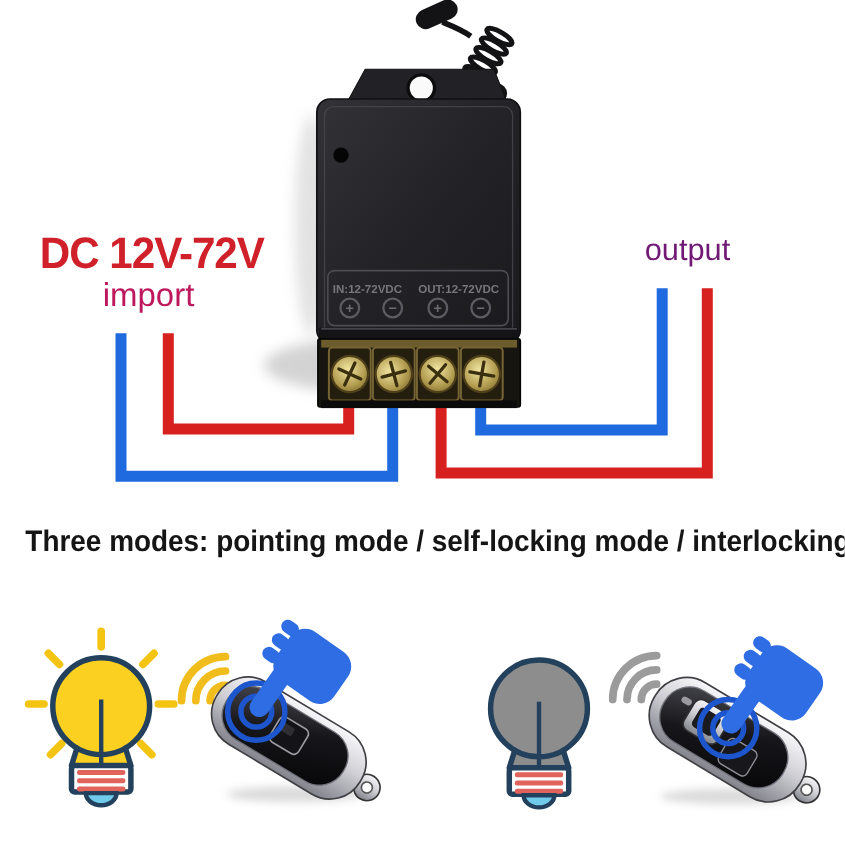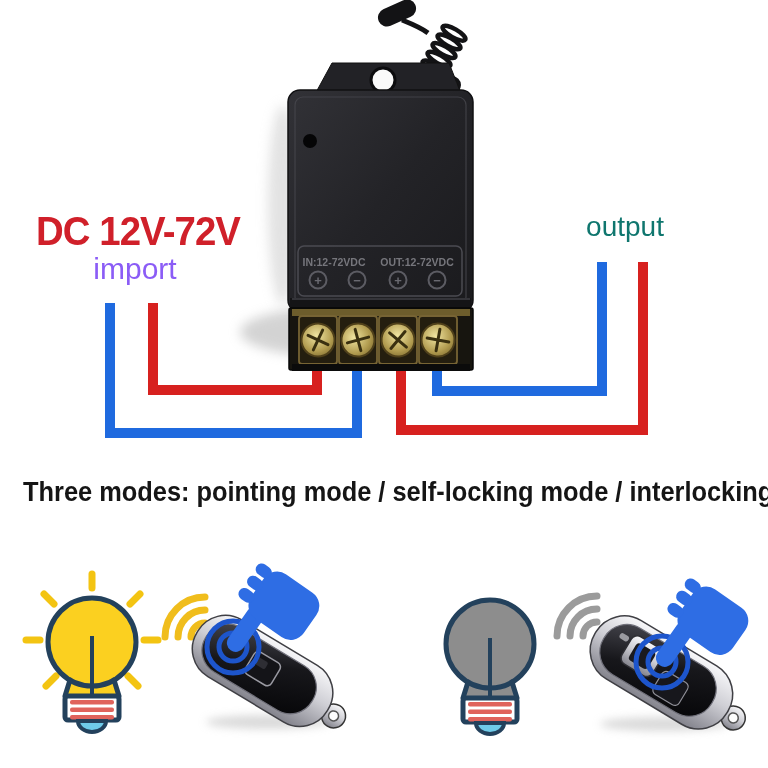--- a/index.html
+++ b/index.html
@@ -8,25 +8,25 @@
     overflow:hidden;font-family:"Liberation Sans", sans-serif;
   }
   .abs{position:absolute;}
   .dc-title{
     left:16px;top:209px;width:244px;text-align:center;
     font-size:40px;font-weight:bold;letter-spacing:-1px;color:#d0202a;
     transform:scaleX(.96);transform-origin:center;white-space:nowrap;
   }
   .import{
     left:55px;top:252px;width:160px;text-align:center;
-    font-size:30px;font-weight:400;color:#8b5cf6;white-space:nowrap;
+    font-size:30px;font-weight:400;color:#be185d;white-space:nowrap;
   }
   .output{
     left:545px;top:211px;width:160px;text-align:center;
-    font-size:28px;font-weight:400;color:#0f766e;white-space:nowrap;
+    font-size:28px;font-weight:400;color:#701a75;white-space:nowrap;
   }
   .caption{
     left:0;top:477px;width:768px;text-align:center;
     font-size:27px;font-weight:bold;color:#151515;white-space:nowrap;
     transform:scaleX(.94);transform-origin:center;
   }
   svg{display:block;}
   text{font-family:"Liberation Sans", sans-serif;}
 </style>
 </head>

